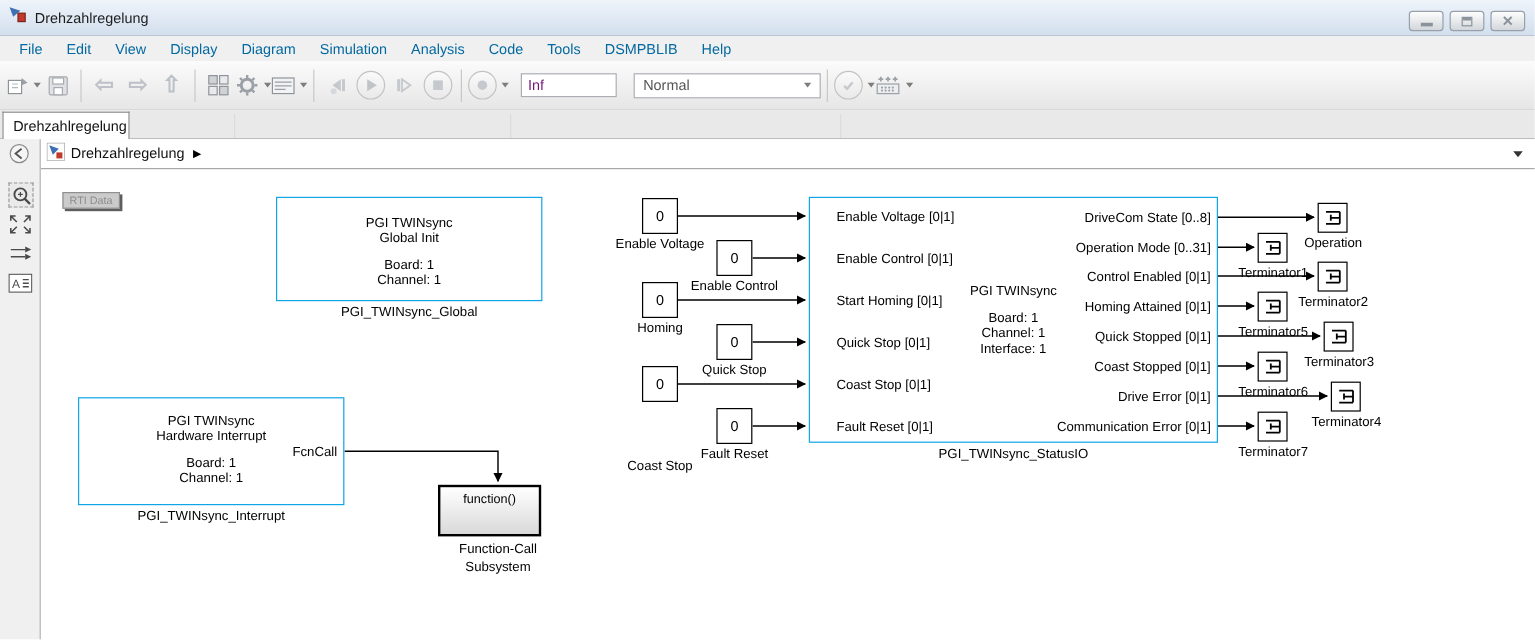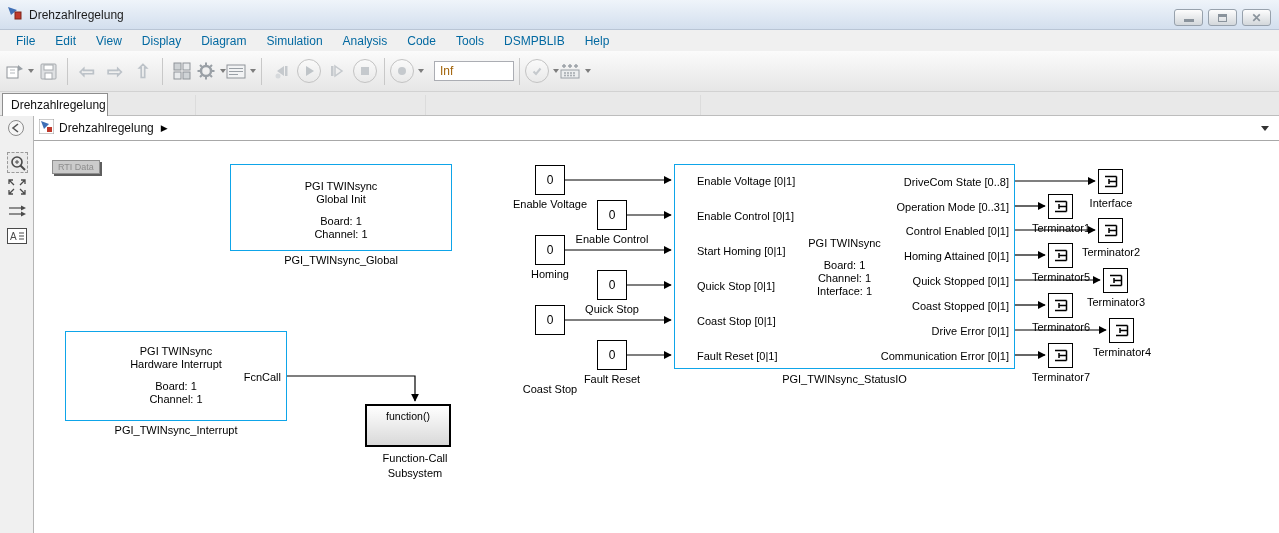--- a/index.html
+++ b/index.html
@@ -29,21 +29,21 @@
     background:linear-gradient(#fbfbfb,#e6e6e6); border-bottom:1px solid #d2d2d2;
     display:flex; align-items:center; padding-left:6px; }
   .tb-btn { height:30px; min-width:28px; display:flex; align-items:center; justify-content:center; }
   .tb-sep { width:1px; height:27px; background:#c8c8c8; margin:0 5px; }
   .dd-caret { width:0; height:0; border-left:3.5px solid transparent; border-right:3.5px solid transparent;
     border-top:4px solid #7d7d7d; margin-left:4px; }
   .nav-arrow { font-size:19px; color:#bcc2c8; font-weight:bold; line-height:1; }
   .circle-btn { width:24px; height:24px; border-radius:50%; border:1px solid #c3c3c3;
     background:linear-gradient(#fafafa,#e9e9e9); display:flex; align-items:center; justify-content:center; }
   .stop-time-input { width:80px; height:20px; border:1px solid #abadb3; font-size:12px;
-    color:#a16207; padding:5px 5px; margin-left:10px; font-family:"Liberation Sans",sans-serif; }
+    color:#701a75; padding:5px 5px; margin-left:10px; font-family:"Liberation Sans",sans-serif; }
   .mode-select { width:156px; height:21px; border:1px solid #abadb3; background:#fff; font-size:12px;
     color:#555; display:flex; align-items:center; justify-content:space-between;
     padding:0 7px; margin-left:14px; }
 
   
   .tabbar { position:absolute; left:0; top:92px; width:100%; height:24px; background:#e9e9e9;
     border-bottom:1px solid #bdbdbd; }
   .tabstrip-sep { position:absolute; top:3px; width:1px; height:20px; background:#dcdcdc; }
   .tab-active { position:absolute; left:2px; top:1px; width:106px; height:23px; background:#fff;
     border:1px solid #8e8e8e; border-bottom:none; font-size:12px; color:#111;
@@ -214,20 +214,24 @@
   <div class="tb-sep"></div>
   <div class="tb-btn">
     <span class="circle-btn">
         <svg width="10" height="10">
           <circle cx="5" cy="5" r="4" fill="#c5c9cd"></circle>
         </svg>
       </span>
     <span class="dd-caret"></span>
   </div>
   <input class="stop-time-input" value="Inf" style="">
+  <div class="mode-select">
+    <span>Normal</span>
+    <span class="dd-caret"></span>
+  </div>
   <div class="tb-sep"></div>
   <div class="tb-btn">
     <span class="circle-btn">
         <svg width="12" height="12">
           <path d="M2.5 6.5 L5 9 L9.5 3.5" fill="none" stroke="#c5c9cd" stroke-width="2"></path>
         </svg>
       </span>
     <span class="dd-caret"></span>
   </div>
   <div class="tb-btn">
@@ -425,21 +429,21 @@
       <div>Interface: 1</div>
     </div>
   </div>
   <div class="blk-label" style="left:639px;top:231px;width:341px;">PGI_TWINsync_StatusIO</div>
 
   <div class="term" style="left:1063px;top:27px;"><svg width="23" height="23">
         <g stroke="#000" stroke-width="1.5" fill="none">
           <path d="M6 6.5 H17.5 M6 16.5 H17.5 M17.5 6.5 V16.5 M17.5 11.5 H10 M10 9 V14"></path>
         </g>
       </svg></div>
-  <div class="blk-label" style="left:1031px;top:55px;width:90px;">Interface</div>
+  <div class="blk-label" style="left:1031px;top:55px;width:90px;">Operation</div>
   <div class="term" style="left:1013px;top:52px;"><svg width="23" height="23">
         <g stroke="#000" stroke-width="1.5" fill="none">
           <path d="M6 6.5 H17.5 M6 16.5 H17.5 M17.5 6.5 V16.5 M17.5 11.5 H10 M10 9 V14"></path>
         </g>
       </svg></div>
   <div class="blk-label" style="left:981px;top:80px;width:90px;">Terminator1</div>
   <div class="term" style="left:1063px;top:76px;"><svg width="23" height="23">
         <g stroke="#000" stroke-width="1.5" fill="none">
           <path d="M6 6.5 H17.5 M6 16.5 H17.5 M17.5 6.5 V16.5 M17.5 11.5 H10 M10 9 V14"></path>
         </g>

